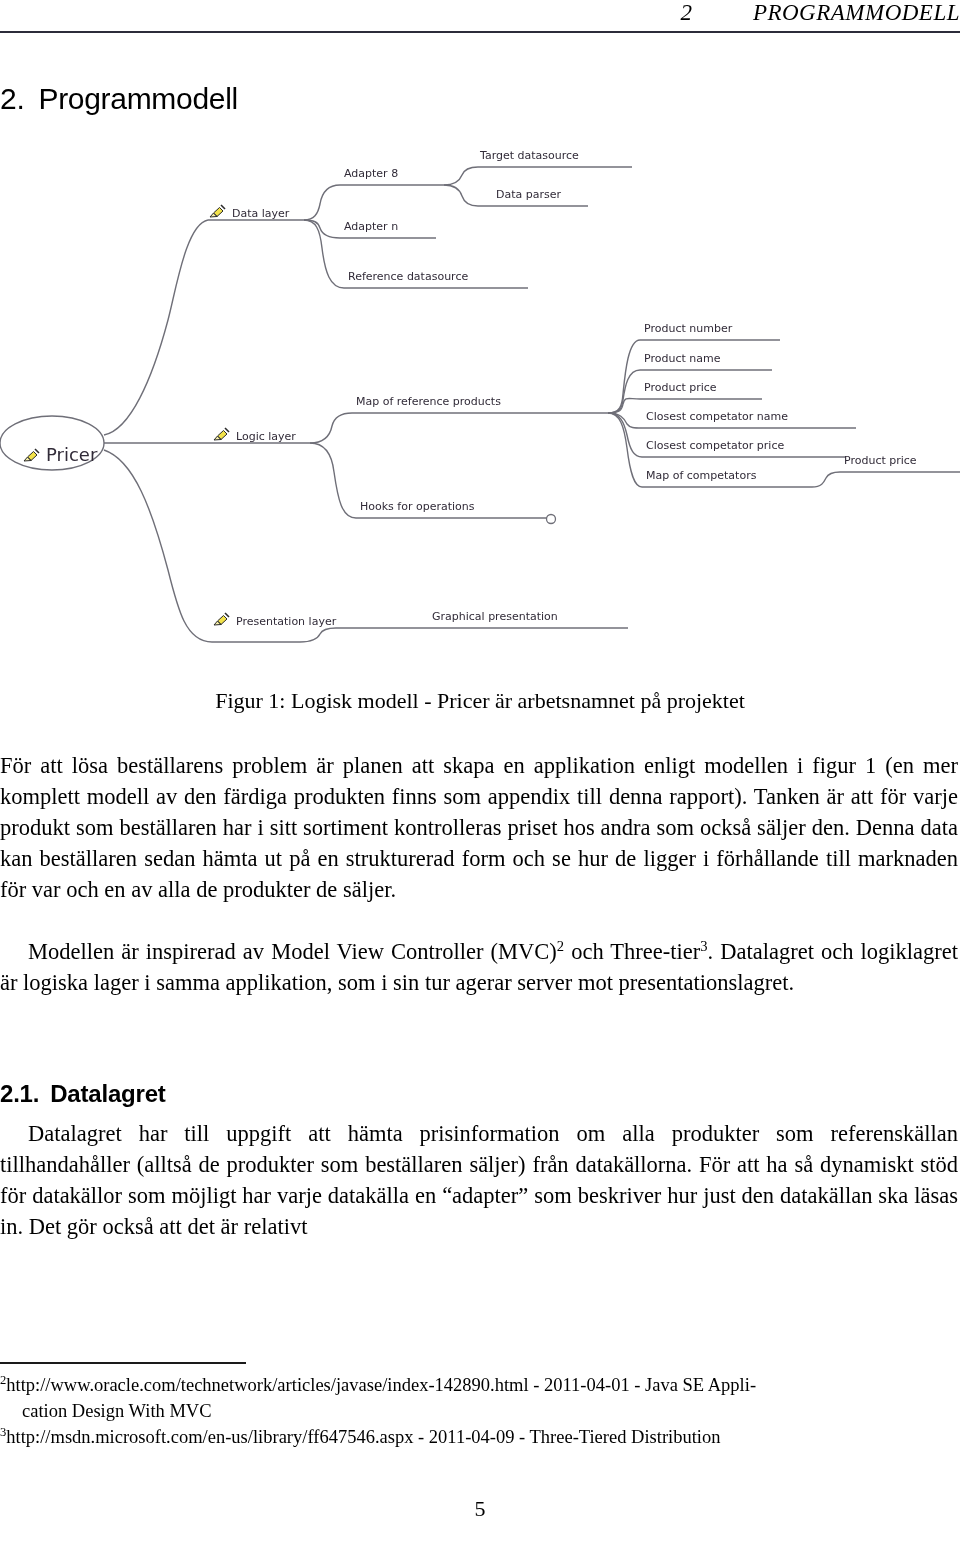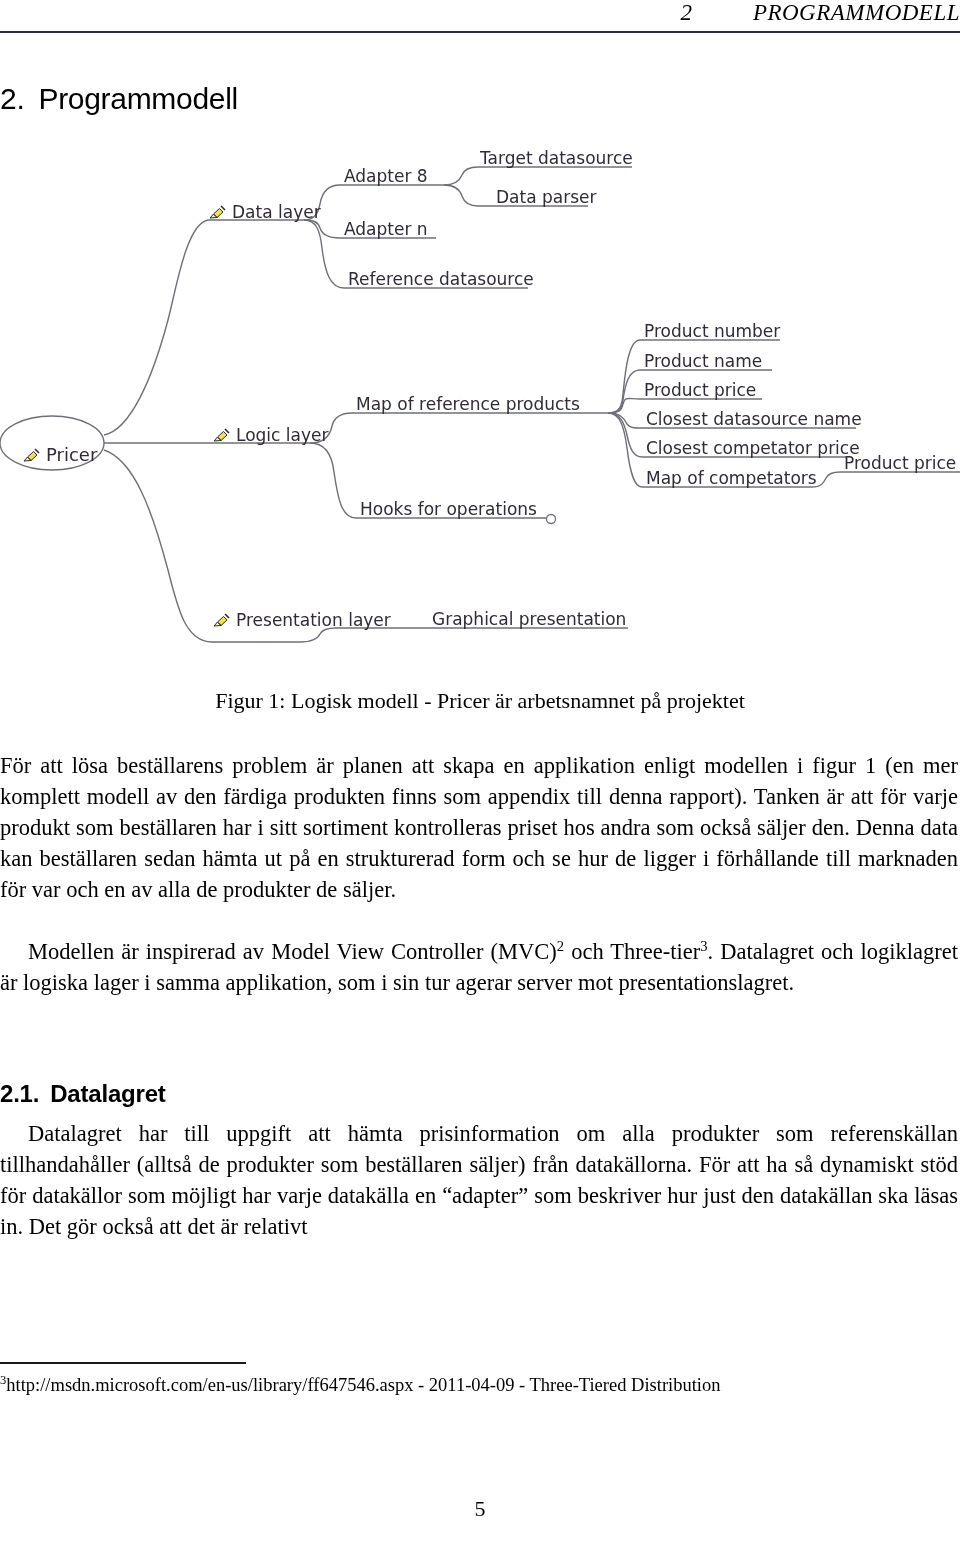--- a/index.html
+++ b/index.html
@@ -76,21 +76,21 @@
   }
   #mindmap-svg {
     position: absolute;
     left: 0; top: 0;
     width: 960px;
     height: 560px;
   }
   .mm-node {
     position: absolute;
     font-family: "DejaVu Sans", "Liberation Sans", sans-serif;
-    font-size: 17px;
+    font-size: 11px;
     color: #312b38;
     white-space: nowrap;
     line-height: 1;
   }
   .mm-node.root {
     font-size: 18px;
     margin-top: 13px;
   }
   .mm-icon {
     display: inline-block;
@@ -312,21 +312,21 @@
 
   <div class="mm-node" style="left:644px; top:223px;">
     <span>Product name</span>
   </div>
 
   <div class="mm-node" style="left:644px; top:252px;">
     <span>Product price</span>
   </div>
 
   <div class="mm-node" style="left:646px; top:281px;">
-    <span>Closest datasource name</span>
+    <span>Closest competator name</span>
   </div>
 
   <div class="mm-node" style="left:646px; top:310px;">
     <span>Closest competator price</span>
   </div>
 
   <div class="mm-node" style="left:646px; top:340px;">
     <span>Map of competators</span>
   </div>
 
@@ -367,16 +367,17 @@
 <h2 id="subsection-heading">
   <span class="sub-num">2.1.</span><span>Datalagret</span>
 </h2>
 
 <div class="body-block" id="para-3">
   <p class="indent">Datalagret har till uppgift att hämta prisinformation om alla produkter som referenskällan tillhandahåller (alltså de produkter som beställaren säljer) från datakällorna. För att ha så dynamiskt stöd för datakällor som möjligt har varje datakälla en “adapter” som beskriver hur just den datakällan ska läsas in. Det gör också att det är relativt</p>
 </div>
 
 <div id="footnote-rule"></div>
 <div id="footnotes">
+  <p class="fn"><span class="fn-mark">2</span><span>http://www.oracle.com/technetwork/articles/javase/index-142890.html - 2011-04-01 - Java SE Appli-</span><span class="fn-cont">cation Design With MVC</span></p>
   <p class="fn"><span class="fn-mark">3</span><span>http://msdn.microsoft.com/en-us/library/ff647546.aspx - 2011-04-09 - Three-Tiered Distribution</span></p>
 </div>
 
 <div id="page-number">5</div>
 
 </body></html>

